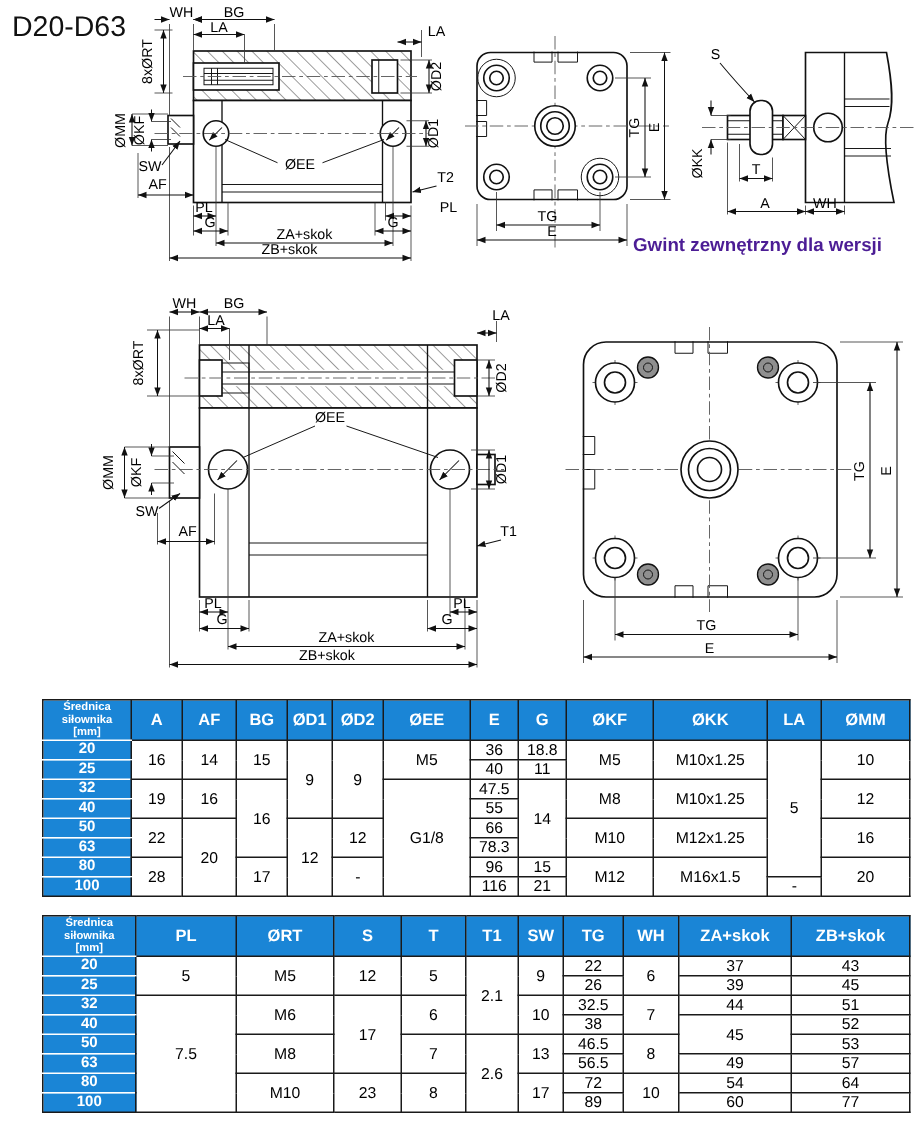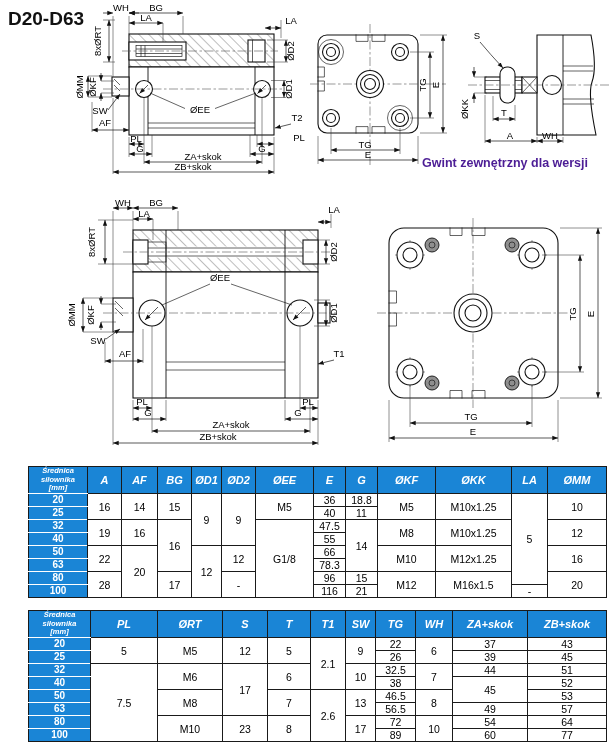--- a/index.html
+++ b/index.html
@@ -1,32 +1,32 @@
 <!DOCTYPE html>
 <html><head>
 <meta charset="utf-8">
 <style>
   html,body{margin:0;padding:0;background:#fff;}
   .page{position:relative;width:614px;height:750px;background:#fff;overflow:hidden;
         font-family:"Liberation Sans",sans-serif;color:#111;}
-  .sec-title{position:absolute;font-size:19px;font-weight:bold;color:#111;white-space:nowrap;}
+  .sec-title{position:absolute;font-size:19px;font-weight:normal;color:#111;white-space:nowrap;}
   .caption{position:absolute;left:422px;top:156px;width:192px;font-size:12.5px;font-weight:bold;line-height:15px;color:#4c1d95;}
   svg{position:absolute;overflow:visible;}
   svg text{font-family:"Liberation Sans",sans-serif;font-size:9.5px;fill:#000;}
   .ol{fill:#fff;stroke:#111;stroke-width:1.1;}
   .thin{stroke:#111;stroke-width:0.65;fill:none;}
   .med{stroke:#111;stroke-width:0.9;fill:none;}
   .dim{stroke:#111;stroke-width:0.7;fill:none;}
   .ext{stroke:#333;stroke-width:0.55;fill:none;}
   .cl{stroke:#555;stroke-width:0.6;stroke-dasharray:9 2.5 2.5 2.5;fill:none;}
   .smallhole{fill:#8f8f8f;stroke:#111;stroke-width:0.9;}
   
   table.dims{position:absolute;left:28px;border-collapse:collapse;table-layout:fixed;width:578px;}
   table.dims th,table.dims td{border:1px solid #1a1a1a;text-align:center;vertical-align:middle;padding:0;}
-  table.dims th{background:#1a85d6;color:#fff;font-size:11px;font-weight:bold;height:26px;font-style:italic;}
+  table.dims th{background:#1a85d6;color:#fff;font-size:11px;font-weight:bold;height:26px;}
   table.dims th.corner{font-size:7.5px;line-height:8.5px;font-weight:bold;border-bottom-color:#fff;}
   table.dims td{height:12px;line-height:12px;font-size:10.5px;color:#000;background:#fff;}
   table.dims td.diam{background:#1a85d6;color:#fff;font-weight:bold;font-size:10px;border-bottom-color:#fff;}
   table.dims tr:last-child td.diam{border-bottom-color:#1a1a1a;}
   #table1{top:466px;}
   #table2{top:610px;}
 </style>
 </head>
 <body>
 

